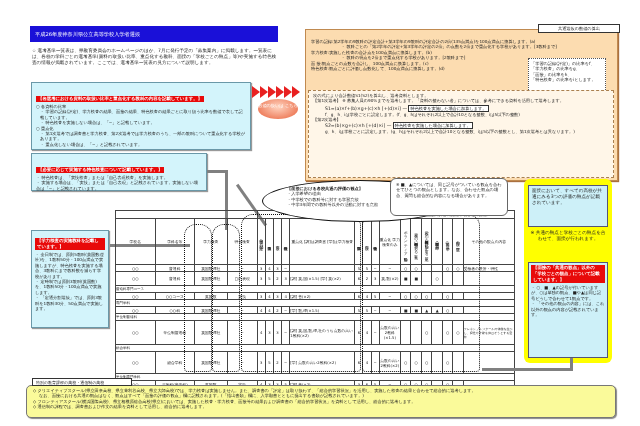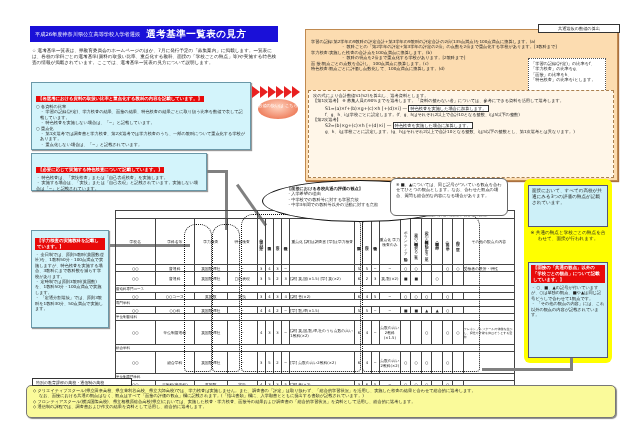--- a/index.html
+++ b/index.html
@@ -50,21 +50,20 @@
   #bottom-tag { left: 32px; top: 378px; width: 100px; height: 8px; background: #fff; border: 1px solid #333; font-size: 4px; line-height: 7px; padding-left: 3px; }
   #bottom-box { left: 26px; top: 385px; width: 590px; height: 33px; background: #fafa9a; border: 1px solid #777; border-radius: 5px; padding: 2px 6px; box-shadow: 1px 1px 1px #888; }
 
   .gray-arrow { background: #808080; }
 </style>
 </head>
 <body>
 
 <div id="title-bar" class="abs">
   <span class="sub">平成26年度神奈川県公立高等学校入学者選抜</span>
-  <span class="main">選考基準一覧表の見方</span>
 </div>
 
 <div id="intro" class="abs small">☆ 選考基準一覧表は、県教育委員会のホームページのほか、7月に発行予定の「募集案内」に掲載します。一覧表には、各校の学科ごとの選考基準(資料の取扱い比率、重点化する教科、面接の「学校ごとの観点」等)や実施する特色検査の情報が掲載されています。ここでは、選考基準一覧表の見方について説明します。</div>
 
 <div id="box1" class="abs cyan-box">
   <div class="red-label">【各選考における資料の取扱い比率と重点化する教科の内容を記載しています。】</div>
   <div class="tiny">○ 各資料の比率</div>
   <div class="tiny" style="padding-left:4px">・ 学習の記録(評定)、学力検査の結果、面接の結果、特色検査の結果ごとに取り扱う比率を数値で表して記載しています。</div>
   <div class="tiny" style="padding-left:4px">・ 特色検査を実施しない場合は、「−」と記載しています。</div>
   <div class="tiny">○ 重点化</div>

